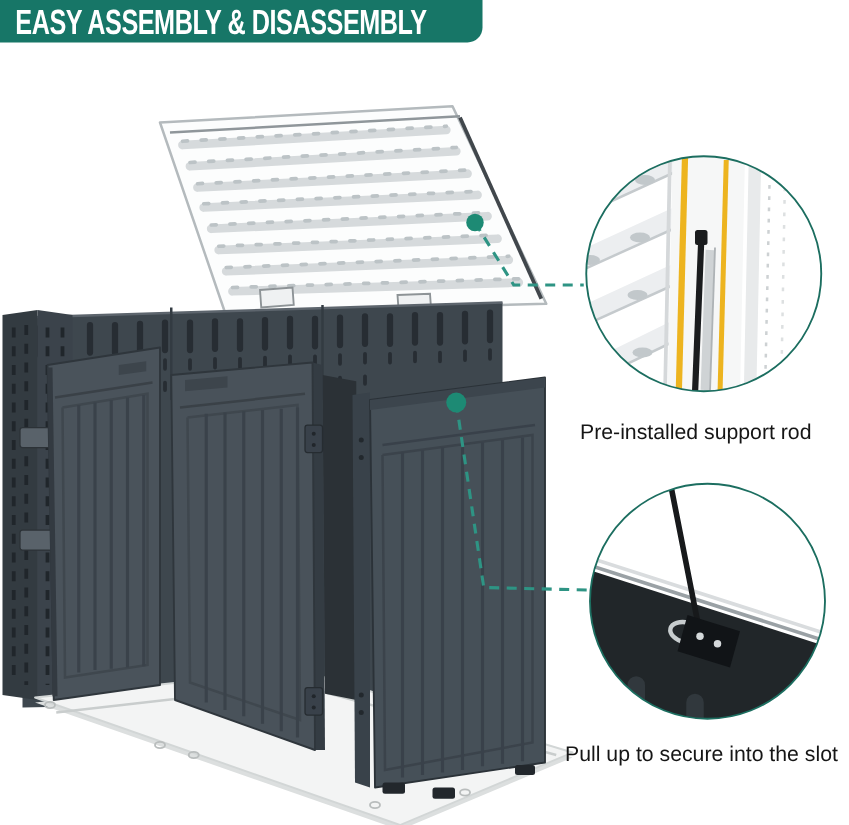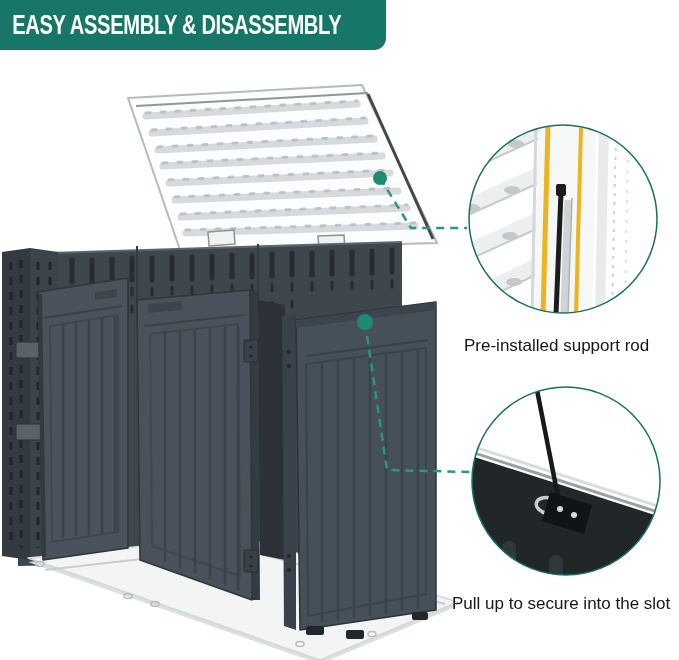--- a/index.html
+++ b/index.html
@@ -1,19 +1,19 @@
 <!DOCTYPE html>
 <html><head>
 <meta charset="utf-8">
 <style>
   html,body{margin:0;padding:0;background:#ffffff;}
   .stage{position:relative;width:679px;height:660px;background:#ffffff;overflow:hidden;
          font-family:"Liberation Sans", sans-serif;}
-  .banner{position:absolute;left:0;top:0;width:386px;height:50px;background:#177667;
-          border-radius:0 0 12px 0;display:flex;align-items:center;}
+  .banner{position:absolute;left:0;top:0;width:386px;height:34px;background:#177667;
+          border-radius:0 0 12px 0;display:flex;align-items:flex-end;}
   .banner-text{color:#ffffff;font-weight:bold;font-size:28px;letter-spacing:-0.5px;
                transform:scaleX(0.72);transform-origin:left center;white-space:nowrap;
                padding-left:17px;}
   .diagram-svg{position:absolute;left:0;top:0;}
   .callout-label{position:absolute;color:#161616;font-size:17px;line-height:23px;white-space:nowrap;}
   .label-rod{left:464px;top:334px;}
   .label-slot{left:452px;top:592px;}
 </style>
 </head>
 <body>

